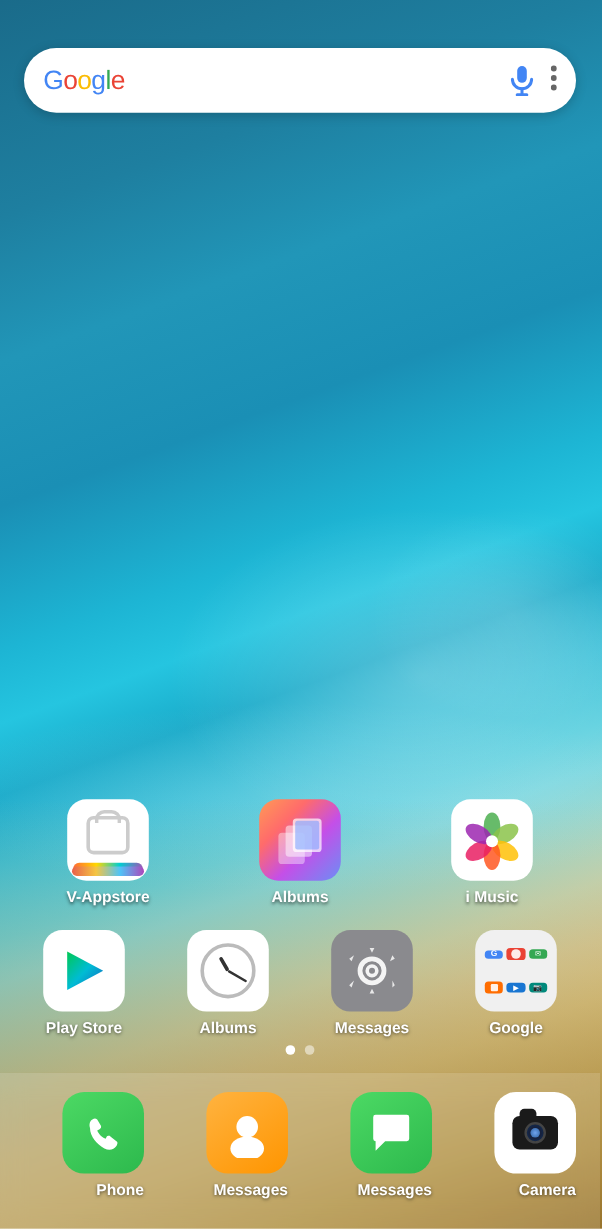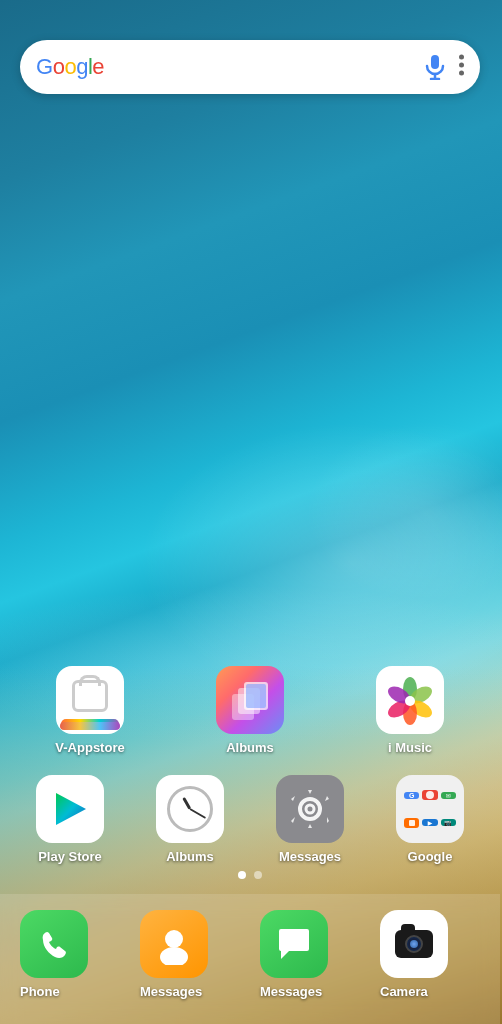--- a/index.html
+++ b/index.html
@@ -230,21 +230,21 @@
       background: rgba(255,255,255,0.15);
       backdrop-filter: blur(10px);
       display: flex;
       justify-content: space-around;
       align-items: center;
       padding: 10px 10px 20px;
     }
     .dock-item {
       display: flex;
       flex-direction: column;
-      align-items: flex-start;
+      align-items: flex-end;
       width: 100px;
       cursor: pointer;
     }
     .dock-icon {
       width: 68px;
       height: 68px;
       border-radius: 18px;
       margin-bottom: 6px;
       display: flex;
       align-items: center;

